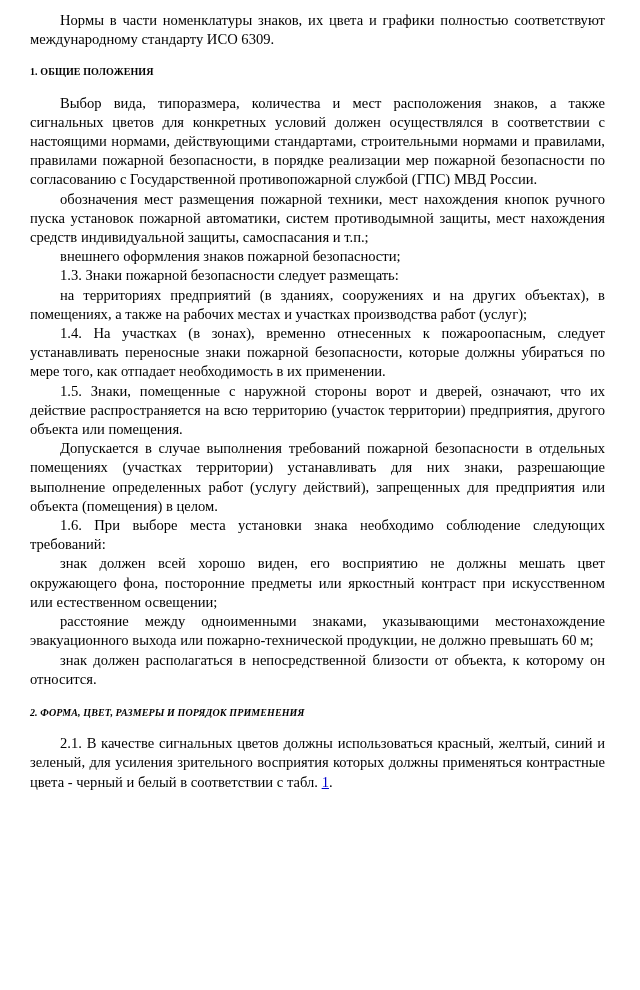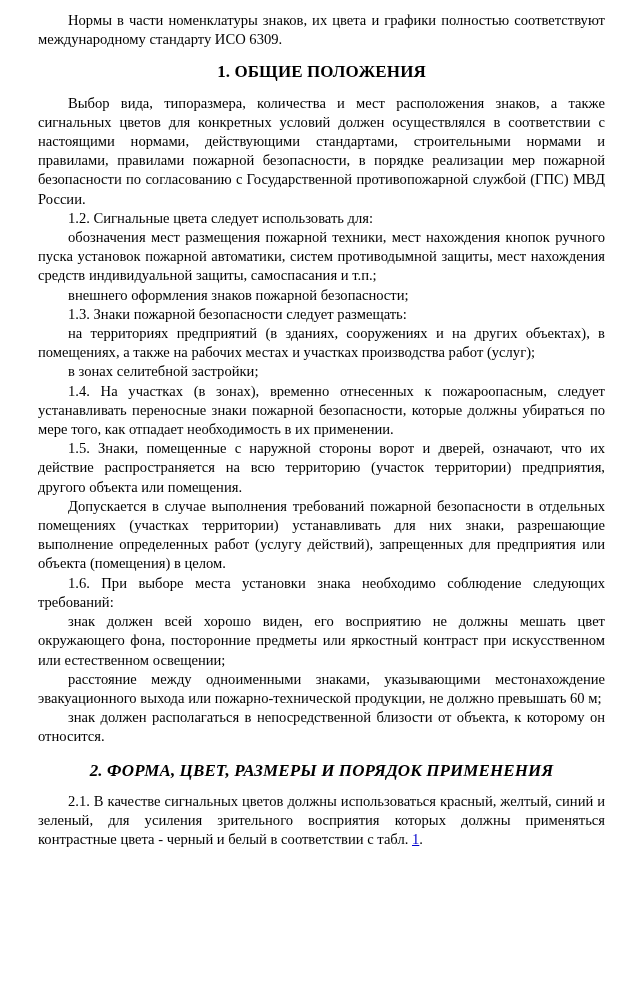--- a/index.html
+++ b/index.html
@@ -13,42 +13,41 @@
     height: 990px;
     overflow: hidden;
     font-family: "Liberation Serif", "DejaVu Serif", serif;
     color: #000000;
     -webkit-font-smoothing: antialiased;
   }
   .page {
     box-sizing: border-box;
     width: 640px;
     height: 990px;
-    padding: 11px 35px 0 38px;
+    padding: 11px 35px 0 30px;
     background: #ffffff;
   }
   .doc-body {
     font-size: 14.6px;
     line-height: 19.2px;
     text-align: justify;
     text-justify: inter-word;
     hyphens: none;
   }
   p.para {
     margin: 0;
     text-indent: 30px;
     text-align: justify;
   }
   
   h2.section-heading {
     margin: 0;
-    font-size: 17px;
+    font-size: 10px;
     line-height: 19.2px;
     font-weight: bold;
-    text-align: center;
     letter-spacing: 0.1px;
     padding: 13px 0 12px 0;
   }
   h2.section-heading.second {
     padding: 14px 0 12px 0;
     font-style: italic;
   }
   
   a.doc-link {
     color: #0000CC;
@@ -59,26 +58,24 @@
 <body>
 
 <div class="page">
   <div class="doc-body">
 
     <p class="para">Нормы в части номенклатуры знаков, их цвета и графики полностью соответствуют международному стандарту ИСО 6309.</p>
 
     <h2 class="section-heading">1. ОБЩИЕ ПОЛОЖЕНИЯ</h2>
 
     <p class="para">Выбор вида, типоразмера, количества и мест расположения знаков, а также сигнальных цветов для конкретных условий должен осуществлялся в соответствии с настоящими нормами, действующими стандартами, строительными нормами и правилами, правилами пожарной безопасности, в порядке реализации мер пожарной безопасности по согласованию с Государственной противопожарной службой (ГПС) МВД России.</p>
-    <p class="para">1.2. Сигнальные цвета следует использовать для:</p>
     <p class="para">обозначения мест размещения пожарной техники, мест нахождения кнопок ручного пуска установок пожарной автоматики, систем противодымной защиты, мест нахождения средств индивидуальной защиты, самоспасания и т.п.;</p>
     <p class="para">внешнего оформления знаков пожарной безопасности;</p>
     <p class="para">1.3. Знаки пожарной безопасности следует размещать:</p>
     <p class="para">на территориях предприятий (в зданиях, сооружениях и на других объектах), в помещениях, а также на рабочих местах и участках производства работ (услуг);</p>
-    <p class="para">в зонах селитебной застройки;</p>
     <p class="para">1.4. На участках (в зонах), временно отнесенных к пожароопасным, следует устанавливать переносные знаки пожарной безопасности, которые должны убираться по мере того, как отпадает необходимость в их применении.</p>
     <p class="para">1.5. Знаки, помещенные с наружной стороны ворот и дверей, означают, что их действие распространяется на всю территорию (участок территории) предприятия, другого объекта или помещения.</p>
     <p class="para">Допускается в случае выполнения требований пожарной безопасности в отдельных помещениях (участках территории) устанавливать для них знаки, разрешающие выполнение определенных работ (услугу действий), запрещенных для предприятия или объекта (помещения) в целом.</p>
     <p class="para">1.6. При выборе места установки знака необходимо соблюдение следующих требований:</p>
     <p class="para">знак должен всей хорошо виден, его восприятию не должны мешать цвет окружающего фона, посторонние предметы или яркостный контраст при искусственном или естественном освещении;</p>
     <p class="para">расстояние между одноименными знаками, указывающими местонахождение эвакуационного выхода или пожарно-технической продукции, не должно превышать 60 м;</p>
     <p class="para">знак должен располагаться в непосредственной близости от объекта, к которому он относится.</p>
 
     <h2 class="section-heading second">2. ФОРМА, ЦВЕТ, РАЗМЕРЫ И ПОРЯДОК ПРИМЕНЕНИЯ</h2>
 

